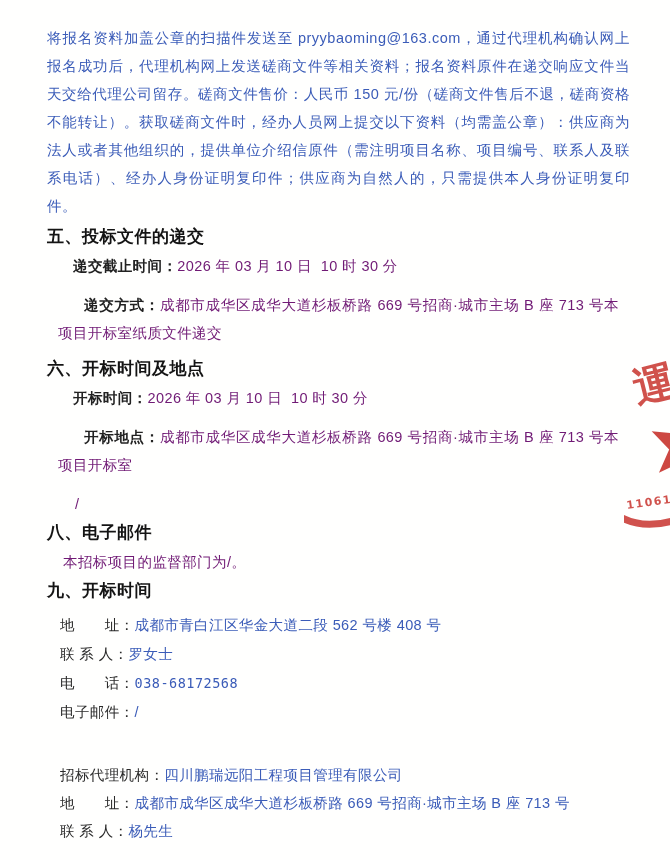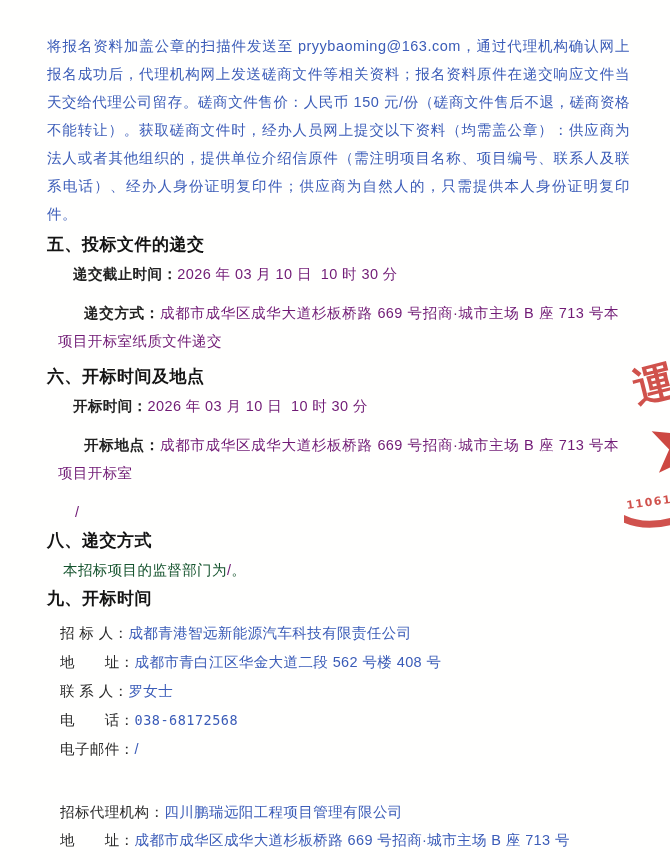--- a/index.html
+++ b/index.html
@@ -15,25 +15,25 @@
     overflow: hidden;
     font-family: "Liberation Sans", "DejaVu Sans", sans-serif;
     color: #2e2e2e;
   }
   .content {
     position: relative;
     padding: 24px 40px 0 47px;
     width: 583px;
   }
   .blue { color: #701a75; }
-  .ink  { color: #14532d; }
+  .ink  { color: #701a75; }
   .pre  { white-space: pre-wrap; text-align: right; }
 
   p.opening {
-    margin: 8px 0 6px 0;
+    margin: 0 0 6px 0;
     font-size: 14.5px;
     line-height: 28px;
     text-align: justify;
     color: #3b5cb8;
     letter-spacing: 0.5px;
   }
   h2.sec {
     margin: 4px 0 4px 0;
     font-size: 17px;
     line-height: 22px;
@@ -121,30 +121,27 @@
       <span class="sublabel pre">开标时间：</span><span class="blue pre">2026 年 03 月 10 日  10 时 30 分</span>
     </p>
     <p class="wrapline">
       <span class="sublabel pre">开标地点：</span><span class="blue">成都市成华区成华大道杉板桥路 669 号招商·城市主场 B 座 713 号本项目开标室</span>
     </p>
 
     <p class="slashline">
       <span class="blue">/</span>
     </p>
 
-    <h2 class="sec">八、递交方式</h2>
+    <h2 class="sec">八、电子邮件</h2>
     <p class="superviseline">
       <span class="ink">本招标项目的监督部门为</span><span class="blue">/</span><span class="ink">。</span>
     </p>
 
     <h2 class="sec" style="margin-bottom:14px;">九、开标时间</h2>
 
-    <p class="crow">
-      <span class="label pre">招 标 人：</span><span class="value">成都青港智远新能源汽车科技有限责任公司</span>
-    </p>
     <p class="crow">
       <span class="label pre">地　　址：</span><span class="value">成都市青白江区华金大道二段 562 号楼 408 号</span>
     </p>
     <p class="crow">
       <span class="label pre">联 系 人：</span><span class="value">罗女士</span>
     </p>
     <p class="crow">
       <span class="label pre">电　　话：</span><span class="value latin">038-68172568</span>
     </p>
     <p class="crow">

